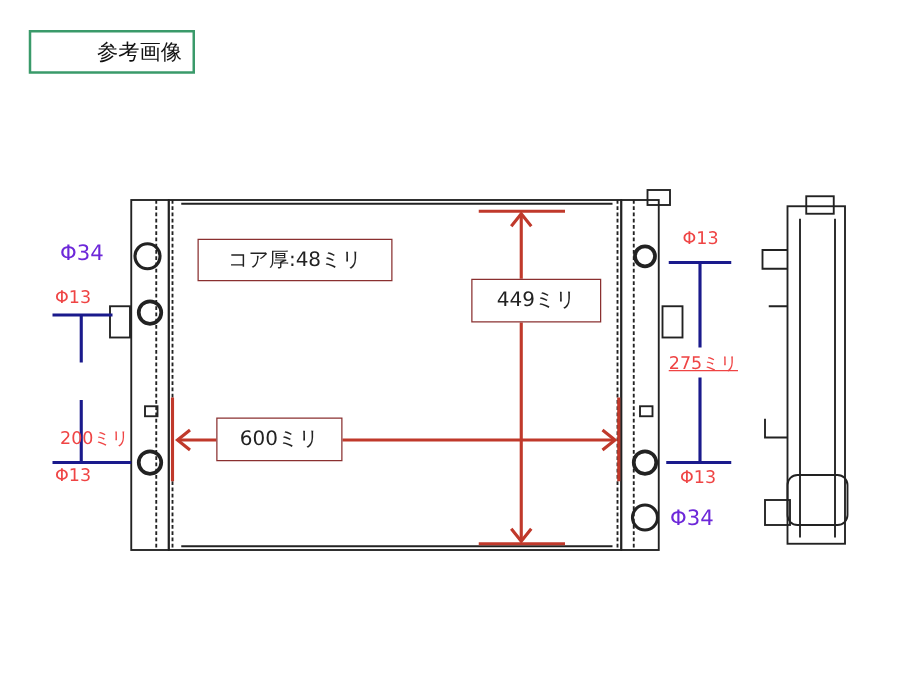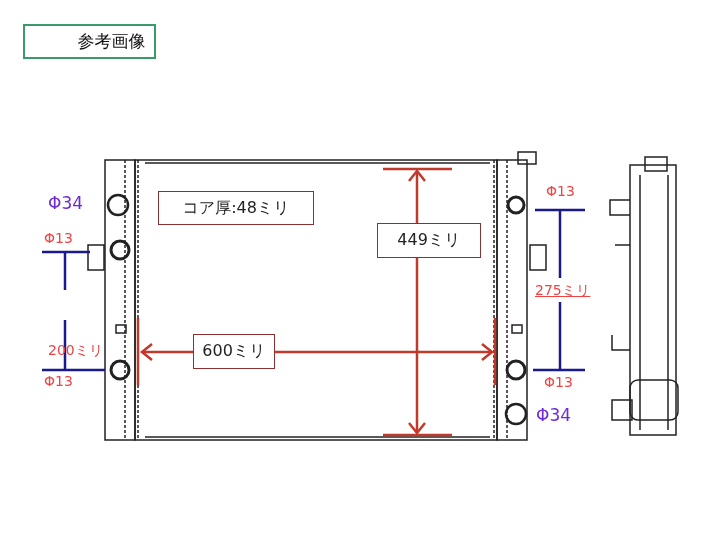--- a/index.html
+++ b/index.html
@@ -100,15 +100,15 @@
 <div class="lbl blue" style="left:535px;top:282px;text-decoration:underline;">275ミリ</div>
 <div class="lbl blue" style="left:544px;top:374px;">Φ13</div>
 <div class="lbl red" style="left:536px;top:405px;">Φ34</div>
 
 <div class="box" style="left:158px;top:191px;width:156px;height:34px;">
   <span>コア厚:48ミリ</span>
 </div>
 <div class="box" style="left:377px;top:223px;width:104px;height:35px;">
   <span>449ミリ</span>
 </div>
-<div class="box" style="left:193px;top:334px;width:82px;height:35px;">
+<div class="box" style="left:173px;top:334px;width:101px;height:35px;">
   <span>600ミリ</span>
 </div>
 
 </body></html>

